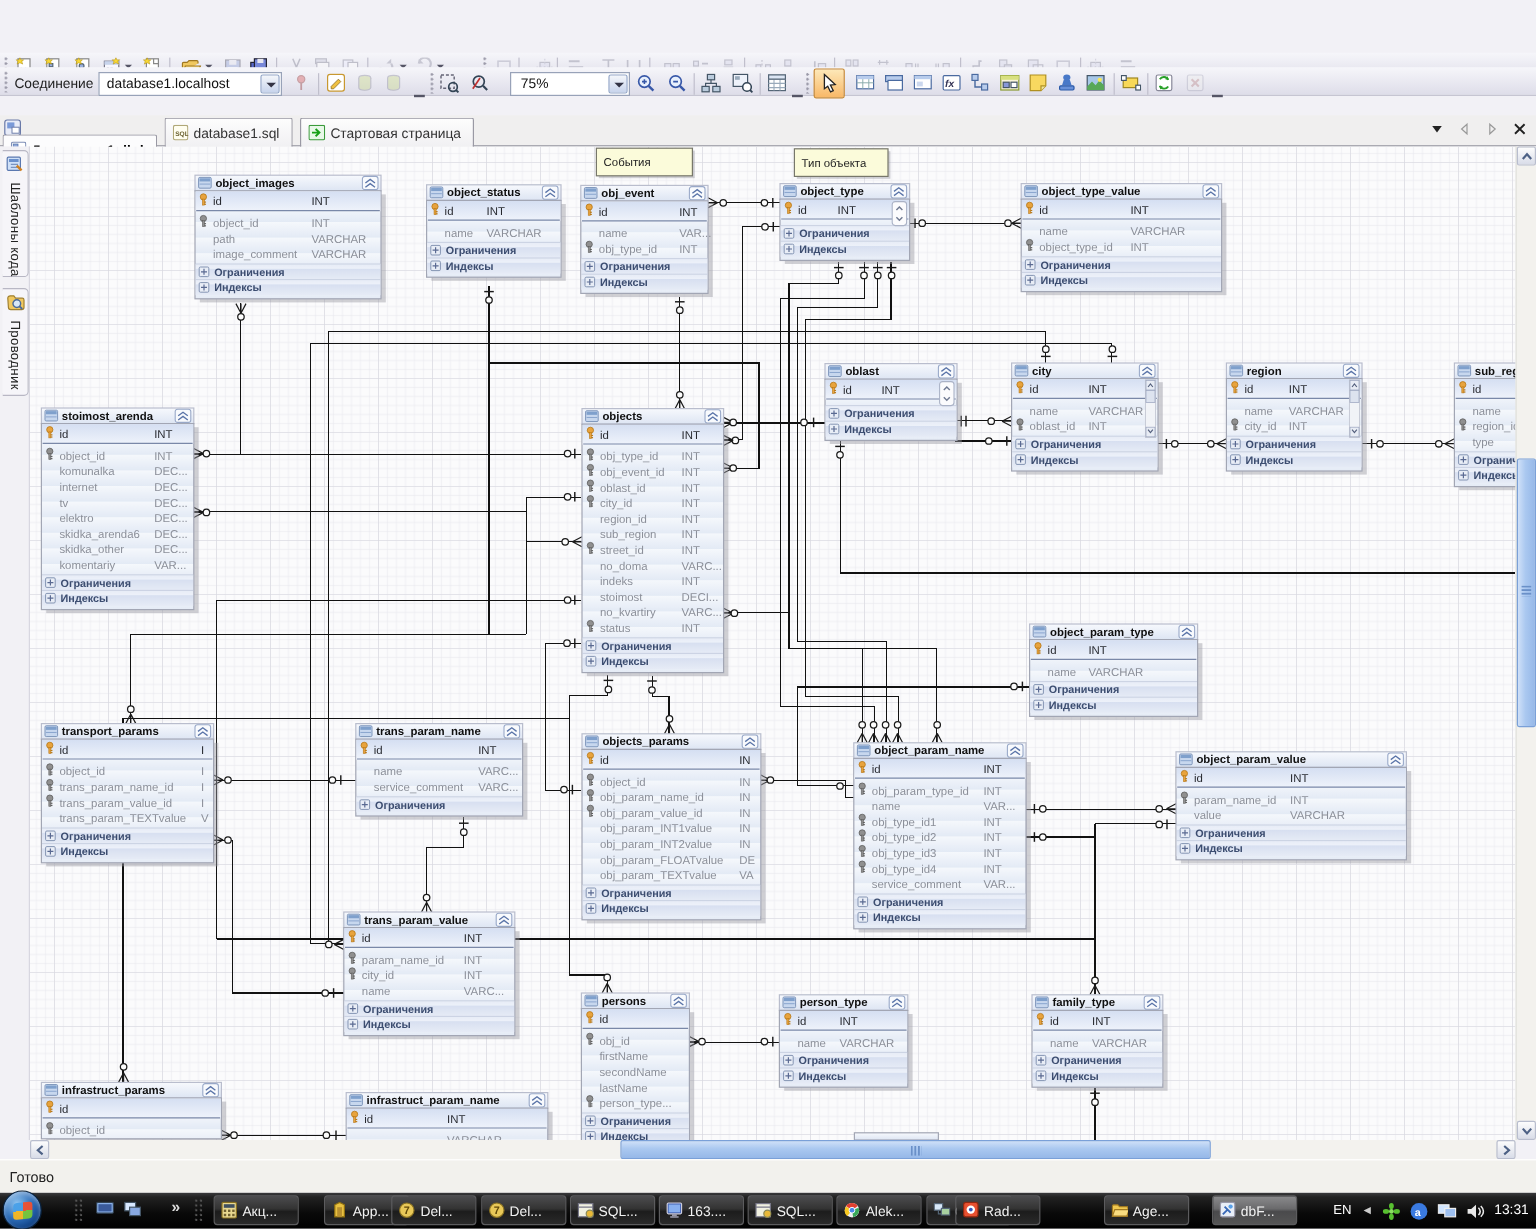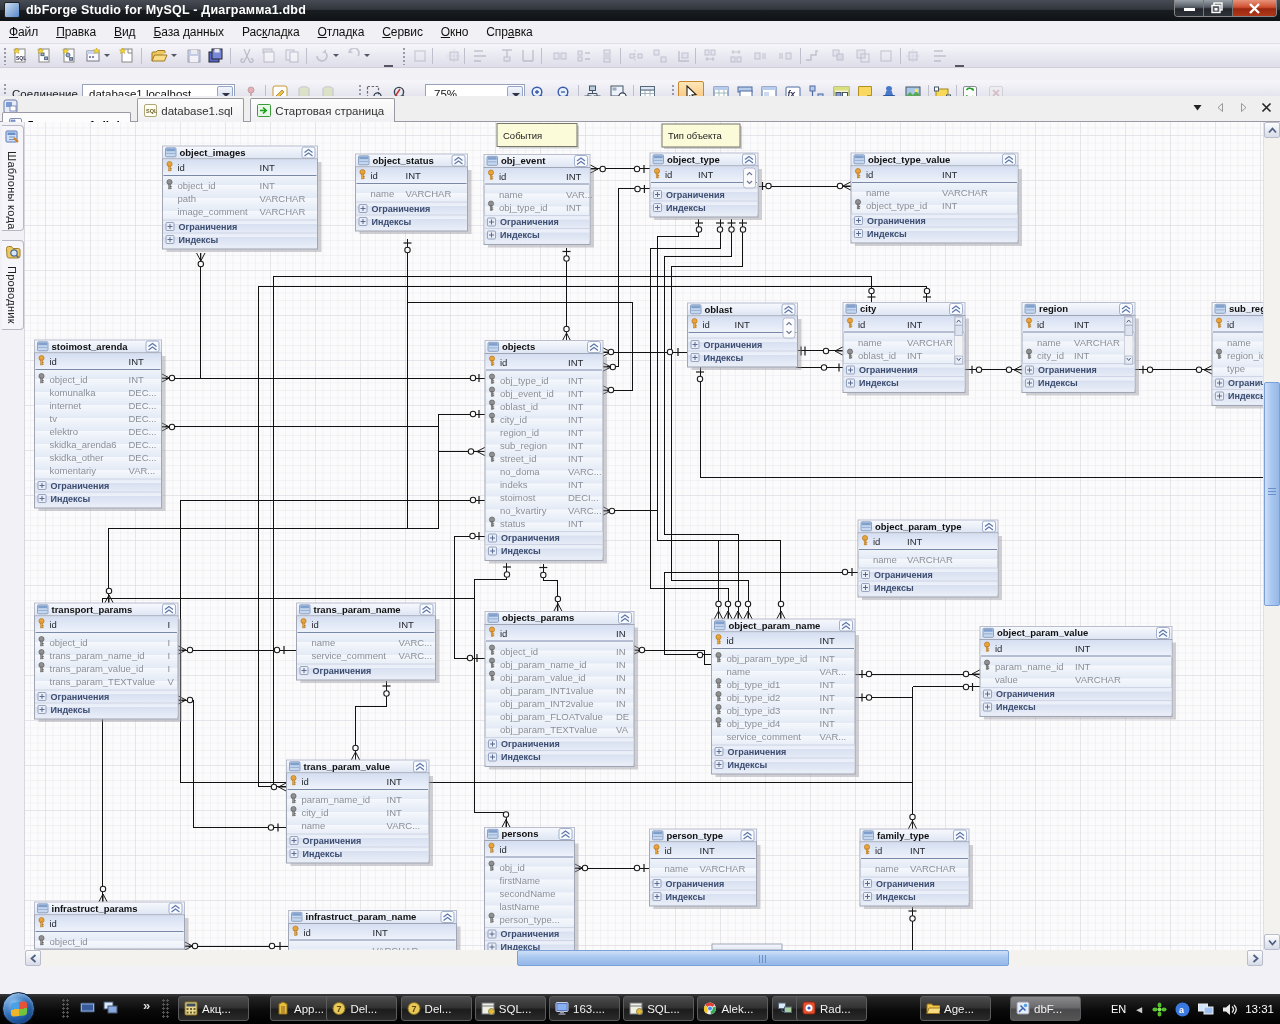--- a/index.html
+++ b/index.html
@@ -7,21 +7,21 @@
 #titlebar{position:absolute;left:0;top:0;width:1280px;height:21px;background:linear-gradient(#484d55 0%,#31353c 45%,#191c20 50%,#101316 100%);}
 #ticon{position:absolute;left:4px;top:2px;width:16px;height:16px;background:linear-gradient(135deg,#cfe0f4,#5888c8);border:1px solid #222;border-radius:2px}
 #ttext{position:absolute;left:26px;top:3px;color:#fff;font-size:12.5px;font-weight:bold;letter-spacing:0.2px}
 #winbtns{position:absolute;right:3px;top:0;height:17px;display:flex;border:1px solid #888;border-top:none;border-radius:0 0 4px 4px;overflow:hidden}
 .wb{width:29px;height:16px;background:linear-gradient(#9aa0a8 0%,#555b64 45%,#23272d 55%,#2c3138 100%);border-right:1px solid #777;text-align:center}
 .wb:last-child{border-right:none}
 .wbclose{width:43px;background:linear-gradient(#e8937a 0%,#cf5030 45%,#992810 55%,#b03818 100%)}
 #menubar{position:absolute;left:0;top:21px;width:1280px;height:23px;background:#f1f0f5;border-bottom:1px solid #e0dfe6;font-size:12px;color:#111;padding-left:0}
 .mi{display:inline-block;padding:4px 9px 0 9px;letter-spacing:-0.1px}
 #tb1{position:absolute;left:0;top:44px;width:1280px;height:24px;background:linear-gradient(#f6f6fa,#dedde9);border-bottom:1px solid #cfcedb}
-#tb2{position:absolute;left:0;top:80px;width:1280px;height:24px;background:linear-gradient(#f6f6fa,#dedde9);border-bottom:1px solid #c6c5d2}
+#tb2{position:absolute;left:0;top:56px;width:1280px;height:24px;background:linear-gradient(#f6f6fa,#dedde9);border-bottom:1px solid #c6c5d2}
 .grip{position:absolute;top:3px;width:5px;height:18px;background-image:radial-gradient(circle at 2px 2px,#9a99a8 1px,transparent 1.2px);background-size:5px 4px}
 .ic{position:absolute;top:4px;width:17px;height:17px}
 .ic2{position:absolute;top:5px;width:18px;height:18px}
 .tsep{position:absolute;top:4px;width:1px;height:16px;background:#c0bfcc}
 .tsep2{position:absolute;top:5px;width:1px;height:18px;background:#c0bfcc}
 .ddarr{position:absolute;top:10px;width:0;height:0;border:3.5px solid transparent;border-top-color:#556}
 .ovf{position:absolute;top:16px;width:9px;height:7px;border-bottom:2px solid #556;}
 #connlab{position:absolute;left:12px;top:8px;font-size:11.5px;color:#222}
 #conncombo{position:absolute;left:82px;top:4px;width:153px;height:20px;background:#fff;border:1px solid #98a2b8;font-size:11.5px;padding:3px 0 0 6px;color:#111}
 #zoomcombo{position:absolute;left:425px;top:4px;width:100px;height:20px;background:#fff;border:1px solid #98a2b8;font-size:11.5px;padding:3px 0 0 8px;color:#111}
@@ -59,38 +59,20 @@
 .task{position:absolute;top:2px;width:71px;height:25px;background:linear-gradient(#4c4c4e,#333 45%,#1c1c1c 55%,#2a2a2a);border:1px solid #5c5c5e;border-radius:3px;color:#f2f2f2;font-size:11.5px;padding:4px 0 0 5px;white-space:nowrap;overflow:hidden}
 .task svg{vertical-align:-3px;margin-right:4px}
 .task.tbactive{background:linear-gradient(#8a8a8c,#6a6a6c 45%,#4a4a4c 55%,#555)}
 #tray{position:absolute;right:2px;top:0;height:30px;display:flex;align-items:center;gap:8px}
 #lang{color:#fff;font-size:11px}
 #clock{color:#fff;font-size:11.5px;margin-right:4px}
 #tray svg{display:block}
 </style></head>
 <body>
 <div id="root">
-<div id="titlebar">
- <div id="ticon"></div>
- <div id="ttext">dbForge Studio for MySQL - Диаграмма1.dbd</div>
- <div id="winbtns">
-   <div class="wb wbmin">
-          <div style="width:11px;height:3px;background:#fff;margin:8px auto 0"></div>
-        </div>
-   <div class="wb wbres"><svg width="16" height="12" viewBox="0 0 16 12">
-            <rect x="4" y="1" width="8" height="7" fill="none" stroke="#fff" stroke-width="1.4"></rect>
-            <rect x="2" y="3.5" width="8" height="7" fill="#565a62" stroke="#fff" stroke-width="1.4"></rect>
-            <rect x="4.5" y="6" width="3" height="2.5" fill="#fff"></rect>
-          </svg></div>
-   <div class="wb wbclose"><svg width="13" height="11" viewBox="0 0 13 11">
-            <path d="M2 1L11 10M11 1L2 10" stroke="#fff" stroke-width="2.4"></path>
-          </svg></div>
- </div>
-</div>
-<div id="menubar"><span class="mi"><u>Ф</u>айл</span><span class="mi"><u>П</u>равка</span><span class="mi"><u>В</u>ид</span><span class="mi"><u>Б</u>аза данных</span><span class="mi">Рас<u>к</u>ладка</span><span class="mi"><u>О</u>тладка</span><span class="mi"><u>С</u>ервис</span><span class="mi"><u>О</u>кно</span><span class="mi">Спр<u>а</u>вка</span></div>
 <div id="tb1">
  <div class="grip" style="left:3px"></div>
  <div class="ic" style="left:12px;opacity:1"><svg width="16" height="16" viewBox="0 0 16 16">
           <rect x="3" y="1" width="10" height="13" fill="#fff" stroke="#888"></rect>
           <text x="4" y="12" font-size="5" font-weight="bold" fill="#335" font-family="Liberation Sans">SQL</text>
           <g transform="translate(1,0) scale(0.9)">
             <path d="M4 0l1 2.2L7.4 2 5.8 3.8 6.6 6 4 4.8 1.4 6 2.2 3.8 0.6 2 3 2.2z" fill="#f8d838" stroke="#b09010" stroke-width="0.5"></path>
           </g>
         </svg></div>
       <div class="ic" style="left:36px;opacity:1"><svg width="16" height="16" viewBox="0 0 16 16">
@@ -1883,20 +1865,21 @@
   <div class="sbtn" style="left:0"><svg width="15" height="15" viewBox="0 0 15 15">
           <path d="M9.5 4L5.5 7.5L9.5 11" fill="none" stroke="#4d6185" stroke-width="1.8"></path>
         </svg></div>
   <div id="hthumb">
         <div class="hgrip"></div>
       </div>
   <div class="sbtn" style="right:0"><svg width="15" height="15" viewBox="0 0 15 15">
           <path d="M5.5 4L9.5 7.5L5.5 11" fill="none" stroke="#4d6185" stroke-width="1.8"></path>
         </svg></div>
 </div>
+<div id="statusbar">Готово</div>
 <div id="taskbar">
  <div id="orb">
         <div id="orbflag"></div>
       </div>
  <div class="tgrip" style="left:62px"></div>
  <div class="ql" style="left:80px"><svg width="15" height="13" viewBox="0 0 15 13">
           <rect x="0.5" y="1" width="14" height="9" rx="1" fill="#8ab0e8" stroke="#304050"></rect>
           <rect x="2" y="2.5" width="11" height="6" fill="#3a5a9a"></rect>
         </svg></div>
  <div class="ql" style="left:103px"><svg width="16" height="14" viewBox="0 0 16 14">

